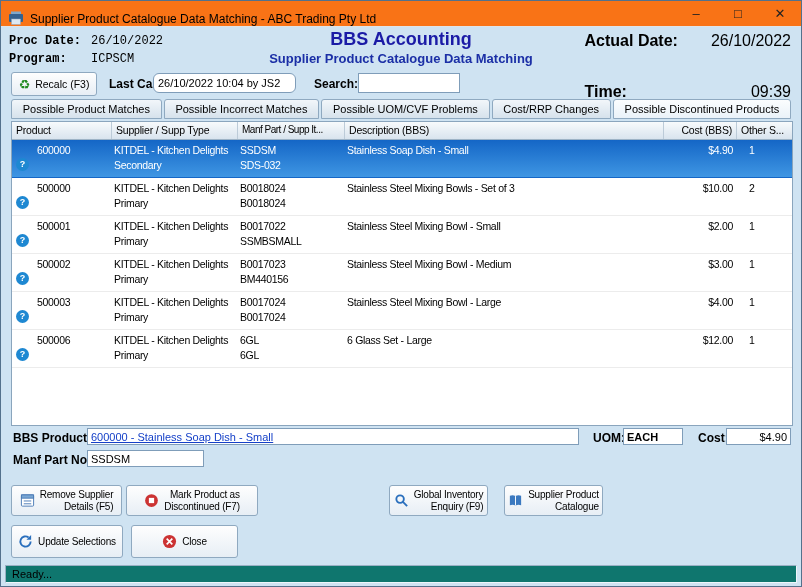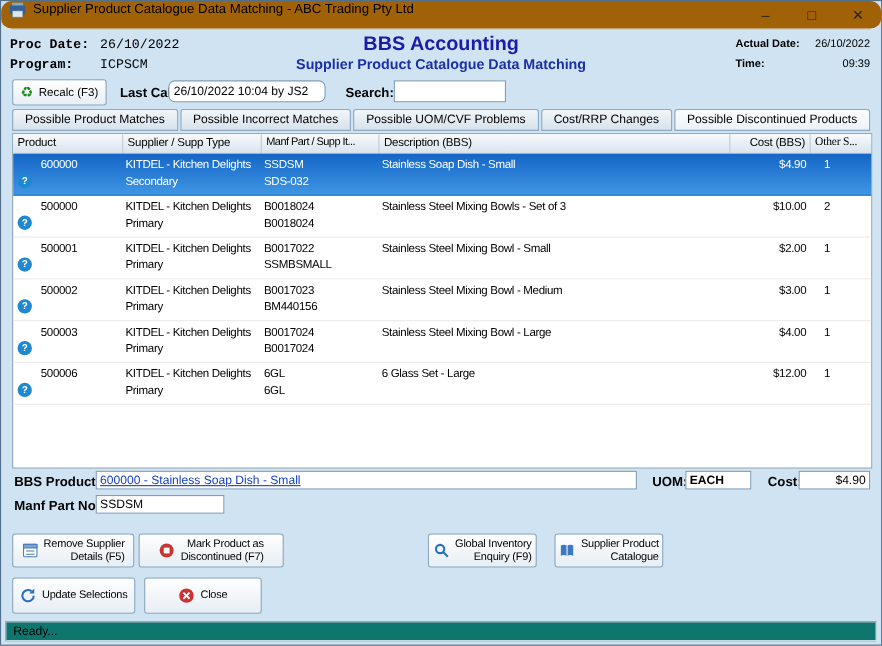--- a/index.html
+++ b/index.html
@@ -1,28 +1,28 @@
 <!DOCTYPE html>
 <html><head>
 <meta charset="utf-8">
 <style>
   * { margin:0; padding:0; box-sizing:border-box; }
   body { margin:0; background:#888; font-family:"Liberation Sans","DejaVu Sans",sans-serif; }
   .win { position:relative; width:802px; height:587px; border:1px solid #54718c; background:#cfe3f2; overflow:hidden; }
 
   
-  .titlebar { position:absolute; top:0; left:0; right:0; height:26px; background:#a16207; display:flex; align-items:flex-start; border-bottom:1px solid #dfe4e8;border-radius:10px; }
+  .titlebar { position:absolute; top:0; left:0; right:0; height:26px; background:#f97316; display:flex; align-items:flex-end; border-bottom:1px solid #dfe4e8; }
   .titlebar .appicon { margin-left:7px; width:16px; height:16px; flex:0 0 auto; }
   .titlebar .title { margin-left:6px; font-size:12px; color:#000; white-space:nowrap; }
   .win-controls { margin-left:auto; display:flex; height:100%; }
   .win-btn { width:42px; display:flex; align-items:center; justify-content:center; font-size:13px; color:#222; cursor:default; }
 
   
   .hdr-left { position:absolute; left:8px; top:31px; display:grid; grid-template-columns:auto auto; column-gap:10px; font-size:12px; line-height:18px;font-family:Liberation Mono, monospace; }
-  .hdr-right { position:absolute; right:10px; top:31px; display:grid; grid-template-columns:auto auto; column-gap:14px; font-size:10px; line-height:18px; }
+  .hdr-right { position:absolute; right:10px; top:31px; display:grid; grid-template-columns:auto auto; column-gap:14px; font-size:16px; line-height:18px;gap:33px; }
   .lbl { font-weight:bold; }
   .val-r { text-align:right; }
   .hdr-center { position:absolute; left:120px; right:120px; top:28px; text-align:center; }
   .app-title { font-size:18px; font-weight:bold; color:#1b1ba6; }
   .screen-title { font-size:13px; font-weight:bold; color:#1b2fa6; margin-top:1px; }
 
   
   .btn { border:1px solid #8fa9c0; border-radius:3px; background:linear-gradient(#fefefe,#e7eef5); display:flex; align-items:center; justify-content:center; gap:5px; font-size:10.5px; color:#000; cursor:default; }
   .recalc-glyph { color:#1e8a1e; font-size:13px; line-height:13px; font-family:"DejaVu Sans",sans-serif; }
   .tb-label { position:absolute; font-size:12px; font-weight:bold; }
@@ -34,21 +34,21 @@
   .tab { flex:1 1 auto; border:1px solid #8fa9c0; border-radius:3px 3px 0 0; background:linear-gradient(#f2f6fa,#d6e2ec); font-size:11px; display:flex; align-items:center; justify-content:center; white-space:nowrap; padding:0 5px; cursor:default; }
   .tab.active { background:linear-gradient(#fbfdfe,#eaf2f9); }
 
   
   .grid { position:absolute; left:10px; top:120px; width:782px; height:305px; border:1px solid #8aa5bd; background:#fff; }
   .grid-header { display:flex; height:18px; background:linear-gradient(#f7fafc,#d9e4ee); border-bottom:1px solid #9db3c6; font-size:10.5px; letter-spacing:-0.2px; }
   .gh { padding:2px 4px 0 4px; border-right:1px solid #bccbd8; white-space:nowrap; overflow:hidden; }
   .gh.right { text-align:right; }
   .gh.tight { letter-spacing:-0.5px; font-size:10px; }
   .w-prod { width:100px; } .w-supp { width:126px; } .w-manf { width:107px; }
-  .w-desc { width:319px; } .w-cost { width:73px; } .w-other { width:55px; border-right:none;font-family:Liberation Serif, serif; }
+  .w-desc { width:319px; } .w-cost { width:73px; } .w-other { width:55px; border-right:none; }
 
   .row { display:flex; height:38px; border-bottom:1px solid #ececec; font-size:10.5px; letter-spacing:-0.3px; position:relative; color:#000; cursor:default; }
   .cell { padding-top:3px; line-height:15px; overflow:hidden; white-space:nowrap; }
   .c-icon { width:22px; position:relative; }
   .qicon { position:absolute; left:4px; top:18px; width:13px; height:13px; border-radius:50%; background:#1e88d2; color:#fff; font-size:9px; font-weight:bold; display:flex; align-items:center; justify-content:center; letter-spacing:0; }
   .c-product { width:78px; padding-left:3px; }
   .c-supplier { width:126px; padding-left:2px; }
   .c-manf { width:107px; padding-left:2px; }
   .c-desc { width:319px; padding-left:2px; }
   .c-cost { width:73px; text-align:right; padding-right:4px; }

